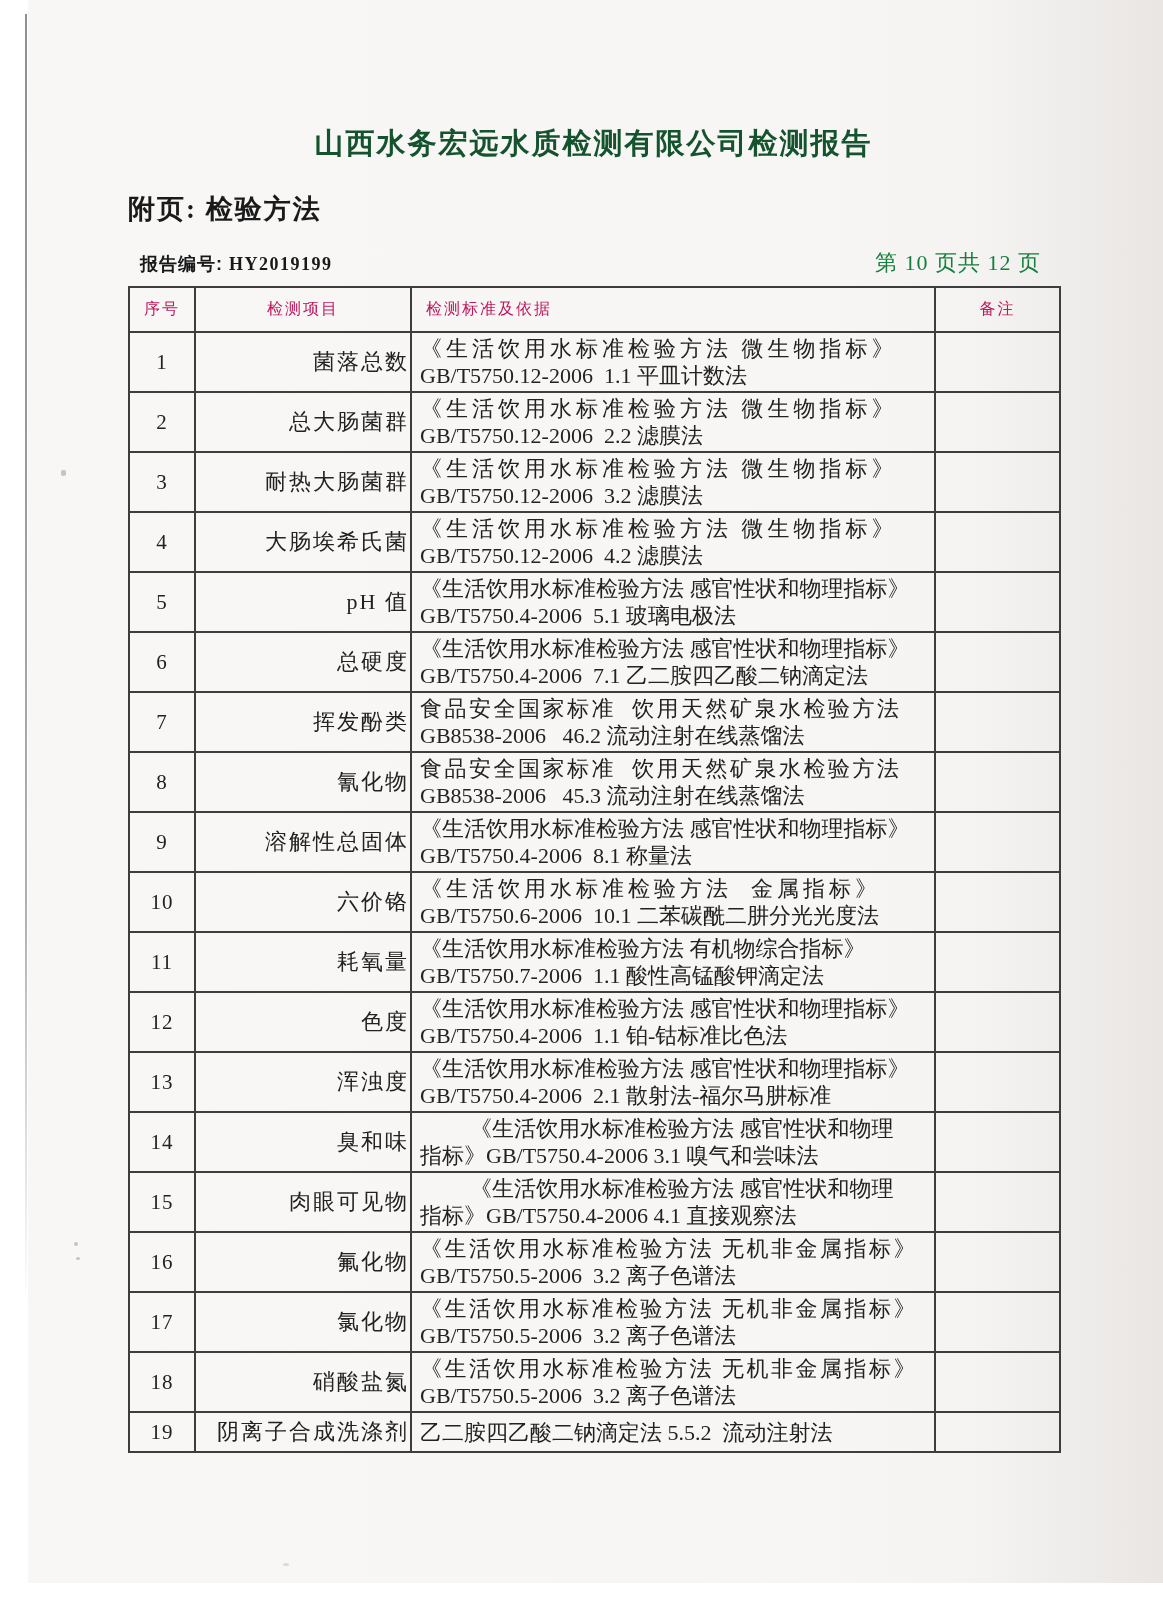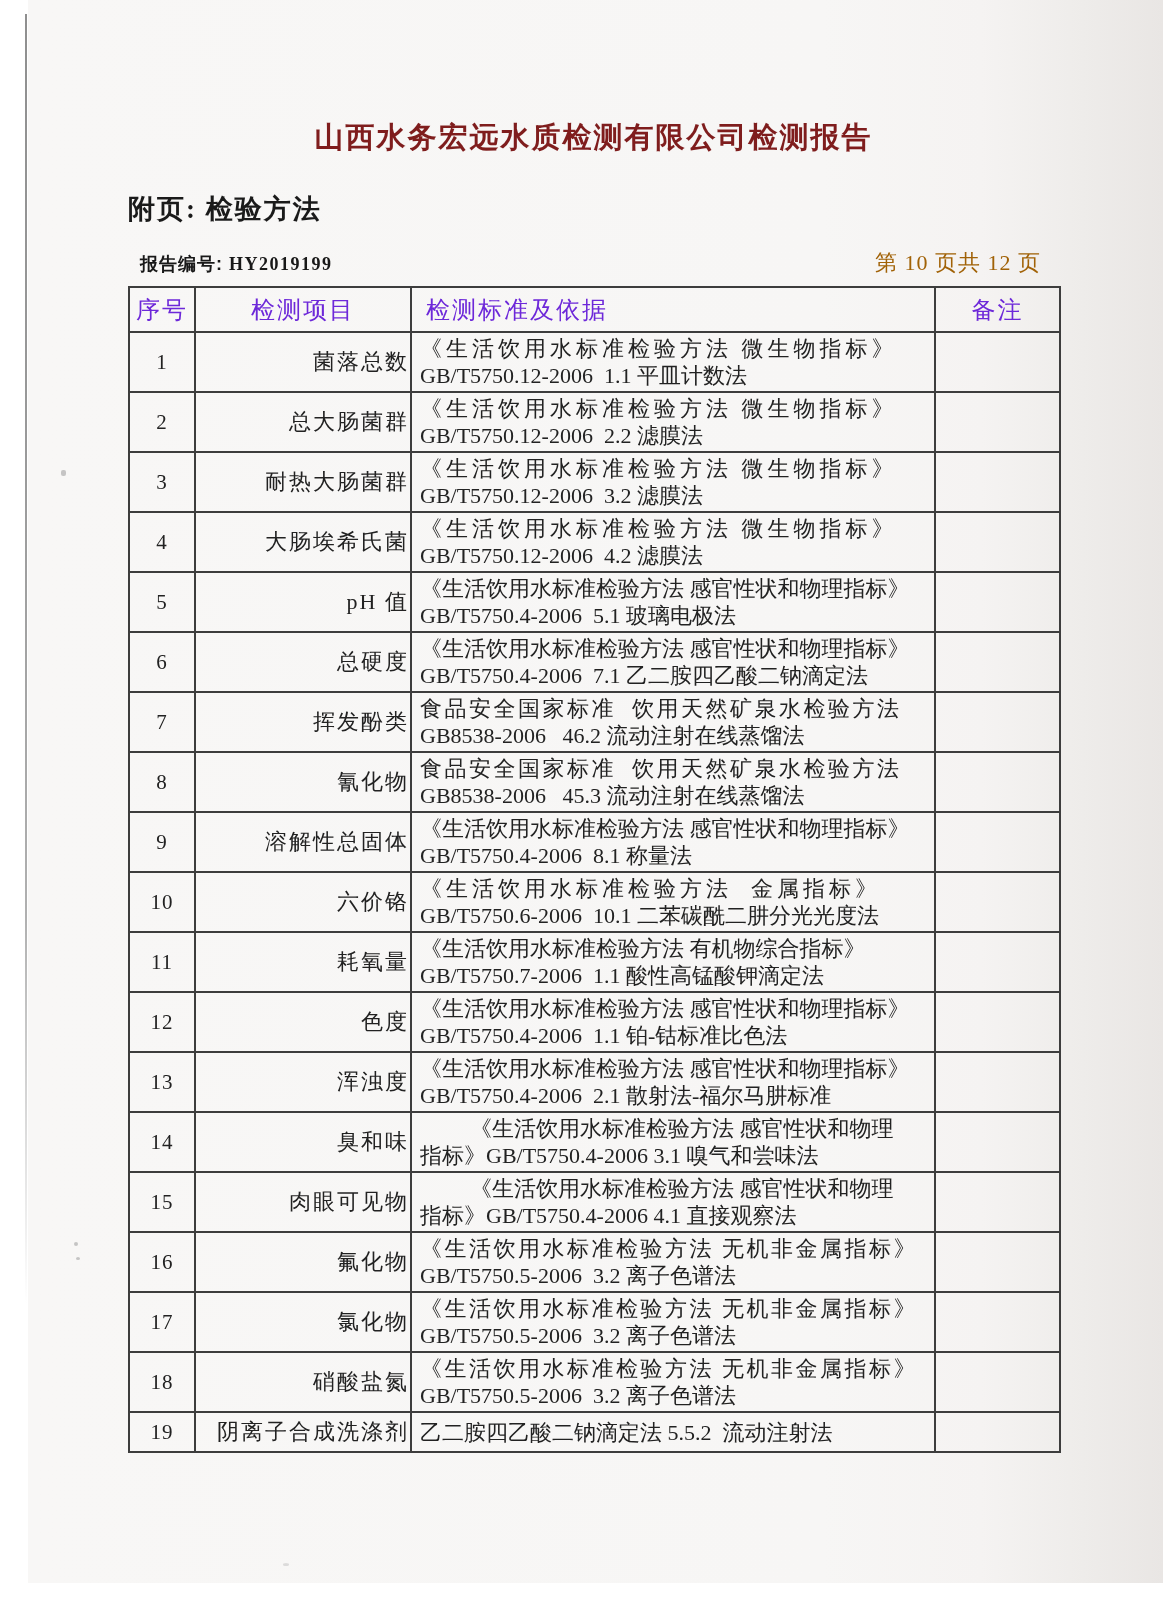--- a/index.html
+++ b/index.html
@@ -24,25 +24,25 @@
     position:absolute; left:25px; top:14px; width:2px; height:1290px;
     background:linear-gradient(#8f8f8f 0%, #9a9a9a 35%, #b0b0b0 70%, rgba(176,176,176,0) 100%);
   }
   .speck { position:absolute; background:#9a9a9a; border-radius:50%; opacity:.55; }
   .speck.s1 { left:61px; top:470px; width:5px; height:6px; border-radius:2px; }
   .speck.s2 { left:74px; top:1242px; width:4px; height:4px; }
   .speck.s3 { left:76px; top:1257px; width:4px; height:3px; }
   .speck.s4 { left:283px; top:1563px; width:6px; height:3px; opacity:.3; }
 
   .title {
-    position:absolute; top:118px; left:128px; width:931px;
+    position:absolute; top:124px; left:128px; width:931px;
     text-align:center;
     font-family:"Liberation Sans", sans-serif;
     font-weight:bold; font-size:29px; letter-spacing:2px;
-    color:#7f1d1d;
+    color:#14532d;
   }
   .subtitle {
     position:absolute; top:191px; left:128px;
     font-family:Liberation Serif, serif;
     font-weight:bold; font-size:27px; letter-spacing:2px;
     color:#1a1a1a;
     white-space:pre-wrap;
   }
   .meta {
     position:absolute; top:248px; left:128px; width:931px;
@@ -52,42 +52,42 @@
     font-family:"Liberation Sans", sans-serif;
     font-weight:bold; font-size:18px; color:#181818;
     letter-spacing:1px; padding-left:12px;
     white-space:pre-wrap;
   }
   .report-no .num {
     font-family:"Liberation Serif", serif;
     font-weight:bold; letter-spacing:1.5px;
   }
   .page-info {
-    font-size:22px; color:#a16207; letter-spacing:1px;
+    font-size:22px; color:#15803d; letter-spacing:1px;
     padding-right:18px; white-space:pre-wrap;
   }
 
   table.methods {
     position:absolute; top:286px; left:128px;
     width:931px; border-collapse:collapse; table-layout:fixed;
     color:#222222;
   }
   table.methods th, table.methods td {
     border:2px solid #3d3d3d;
     overflow:hidden;
   }
   col.c-no     { width:66px; }
   col.c-item   { width:216px; }
   col.c-std    { width:524px; }
   col.c-remark { width:125px; }
 
   thead tr { height:45px; }
   th {
-    font-weight:normal; font-size:24px; letter-spacing:2px;
-    text-align:center; color:#6d28d9;
+    font-weight:normal; font-size:16px; letter-spacing:2px;
+    text-align:center; color:#be185d;
   }
   th.h-std { text-align:left; padding-left:14px; }
 
   tbody tr { height:60px; }
   tbody tr.single-line { height:40px; }
 
   td.no-cell {
     text-align:center; font-size:21px; letter-spacing:1px;
   }
   td.item-cell {

